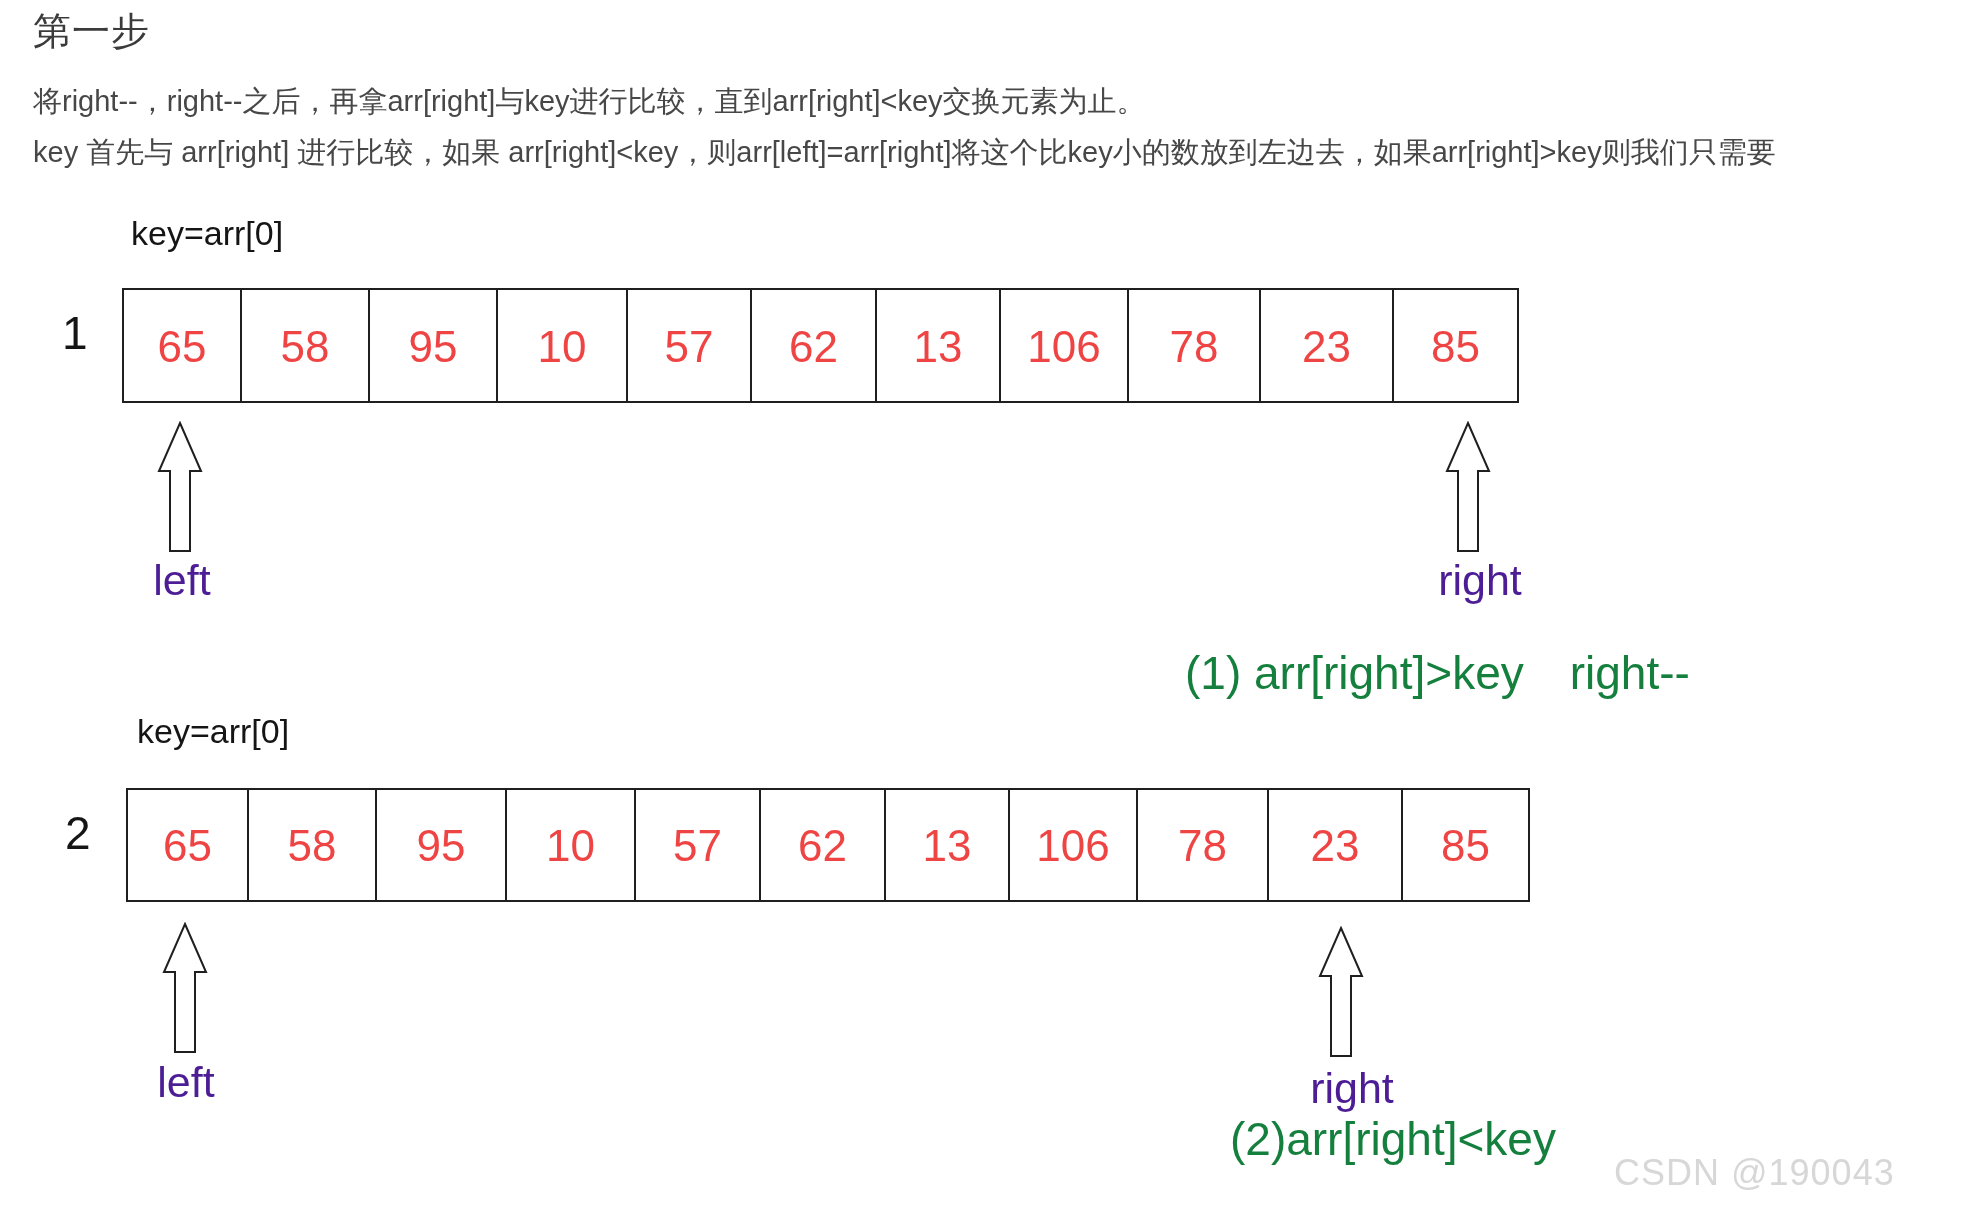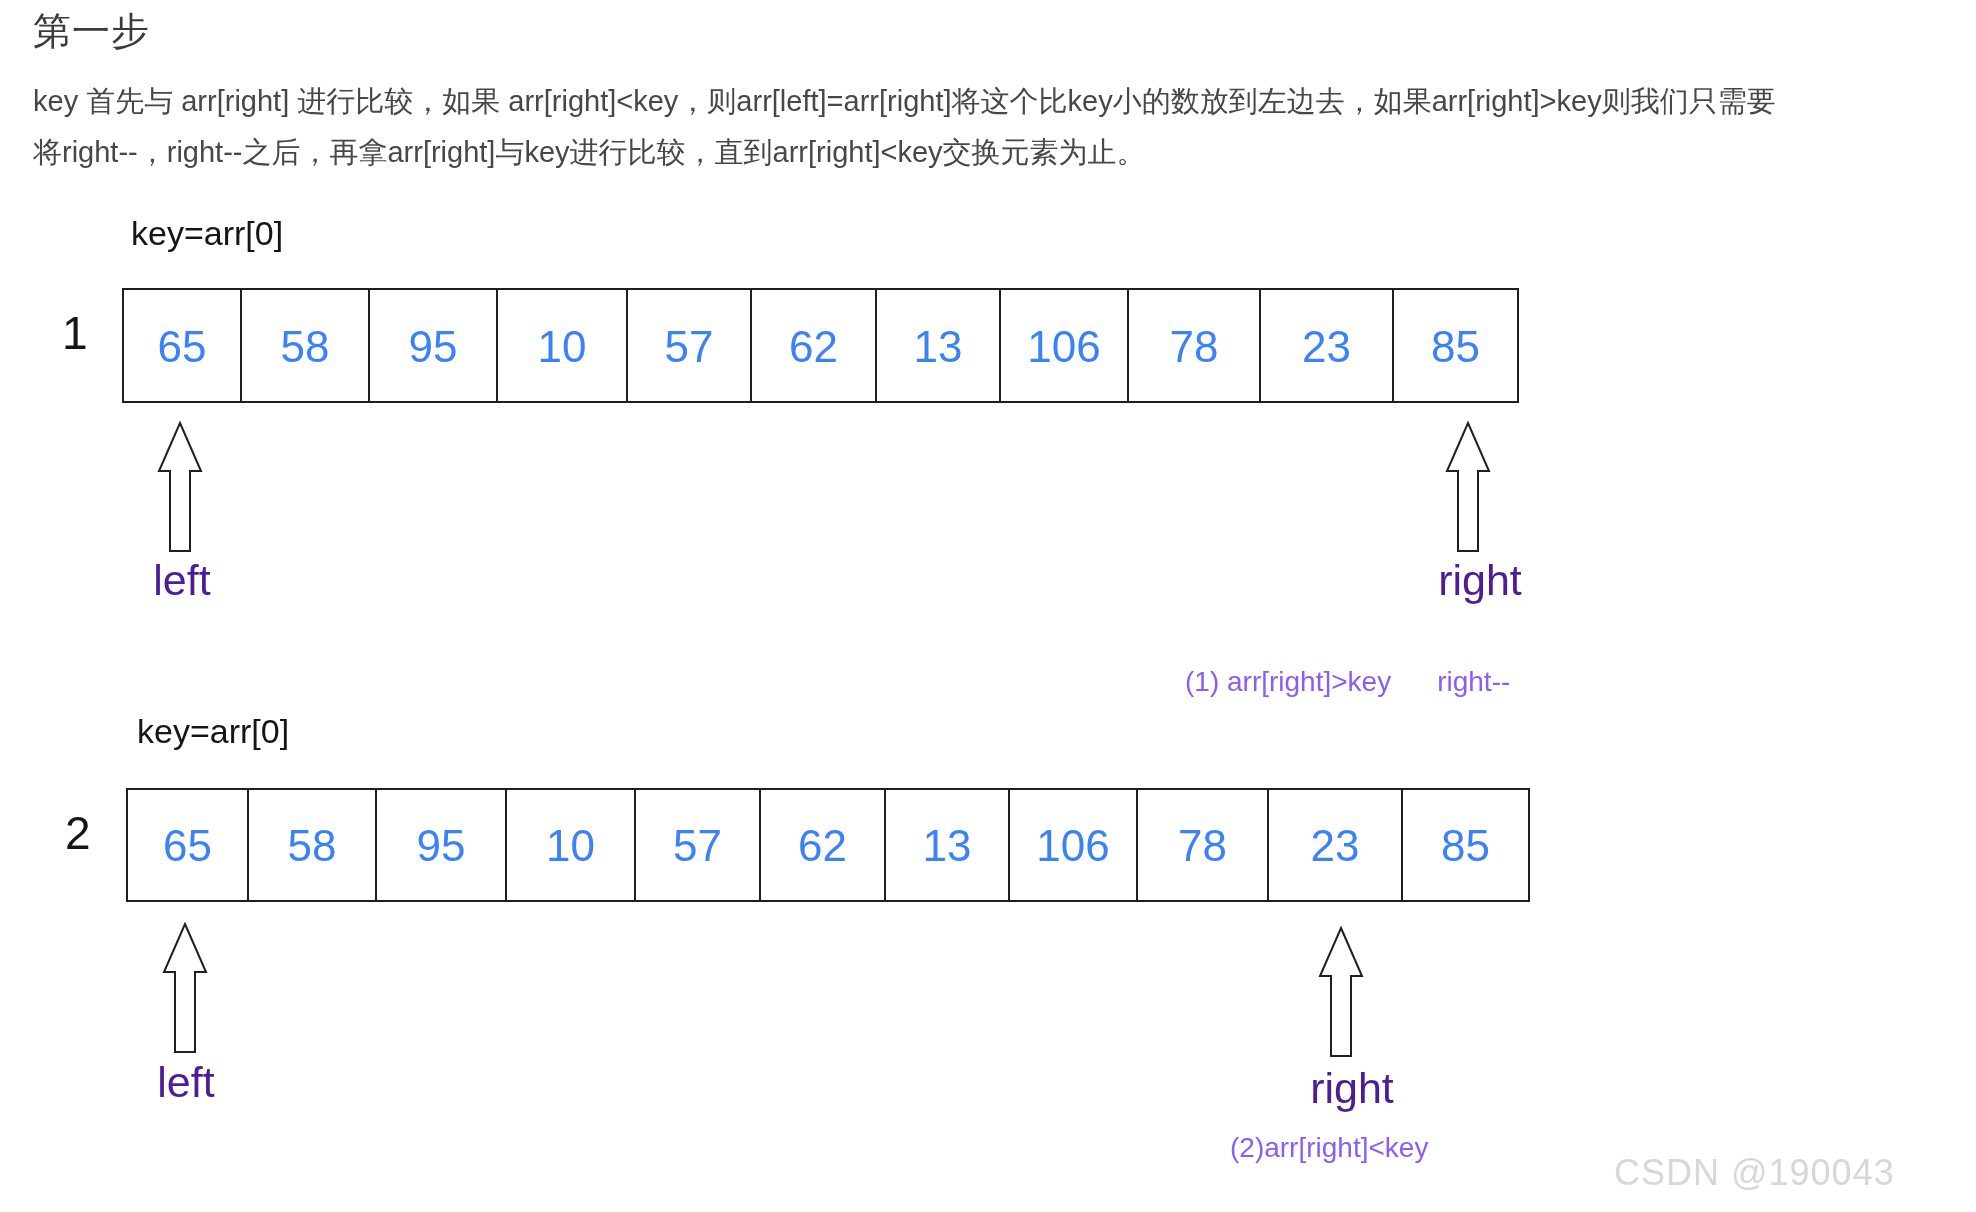--- a/index.html
+++ b/index.html
@@ -22,48 +22,48 @@
   .keylabel{position:absolute;font-size:34px;color:#151515;white-space:nowrap;}
   .rownum{position:absolute;font-size:46px;color:#151515;}
   .arr{
     position:absolute;display:flex;box-sizing:border-box;
     border:2px solid #1f1f1f;background:#ffffff;
   }
   .cell{
     box-sizing:border-box;border-right:2px solid #1f1f1f;
     display:flex;align-items:center;justify-content:center;
     padding-top:2px;
-    font-size:44px;color:#3b82f6;
+    font-size:44px;color:#ef4444;
   }
   .cell:last-child{border-right:none;text-align:right;}
   .ptr{position:absolute;}
   .plabel{
     position:absolute;transform:translateX(-50%);
     font-size:43px;color:#4c1d95;white-space:nowrap;text-align:center;
   }
   .note{
-    position:absolute;font-size:28px;color:#8b5cf6;white-space:nowrap;margin-top:20px;
+    position:absolute;font-size:46px;color:#15803d;white-space:nowrap;
   }
   .note .spacer{display:inline-block;width:46px;}
   .watermark{
     position:absolute;left:1614px;top:1152px;
     font-size:36px;color:#d7d7d7;letter-spacing:1px;white-space:nowrap;
     text-shadow:1px 1px 0 #ffffff;
   }
 </style>
 </head>
 <body>
 
 <div class="page">
 
   <h1 class="title">第一步</h1>
 
   <p class="para">
+    <span class="pline">将right--，right--之后，再拿arr[right]与key进行比较，直到arr[right]&lt;key交换元素为止。</span>
     <span class="pline">key 首先与 arr[right] 进行比较，如果 arr[right]&lt;key，则arr[left]=arr[right]将这个比key小的数放到左边去，如果arr[right]&gt;key则我们只需要</span>
-    <span class="pline">将right--，right--之后，再拿arr[right]与key进行比较，直到arr[right]&lt;key交换元素为止。</span>
   </p>
 
   <div>
     <div class="keylabel" style="left:131px;top:214px">key=arr[0]</div>
     <div class="rownum" style="left:62px;top:306px">1</div>
 
     <div class="arr" style="left:122px;top:288px;height:115px">
       <div class="cell" style="width:118px">65</div>
       <div class="cell" style="width:128px">58</div>
       <div class="cell" style="width:128px">95</div>

